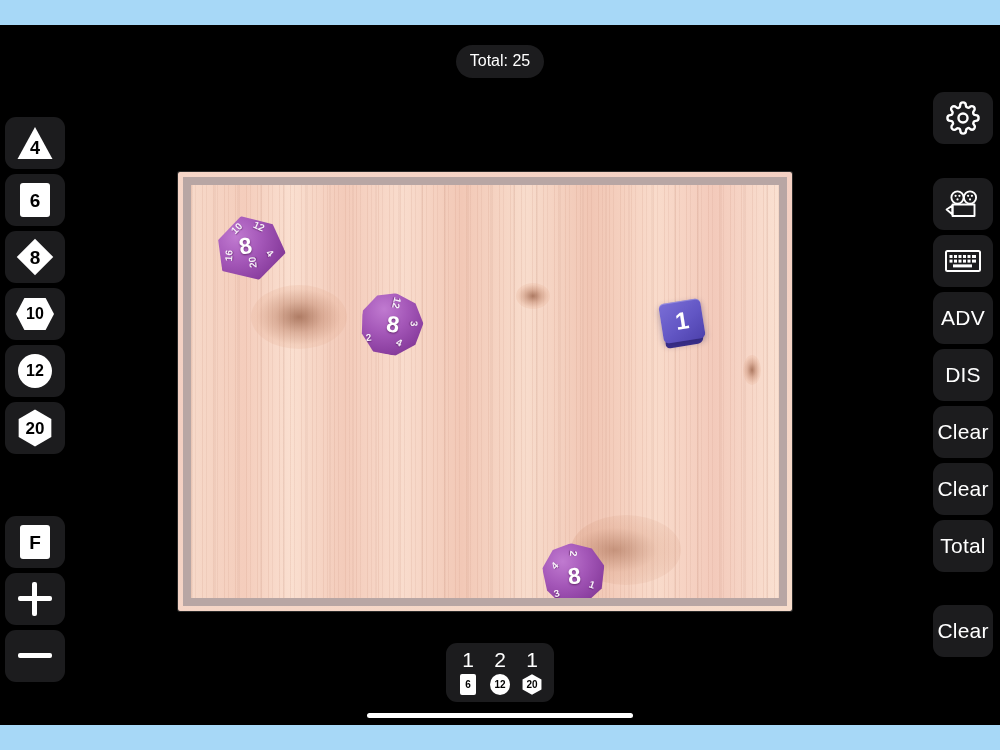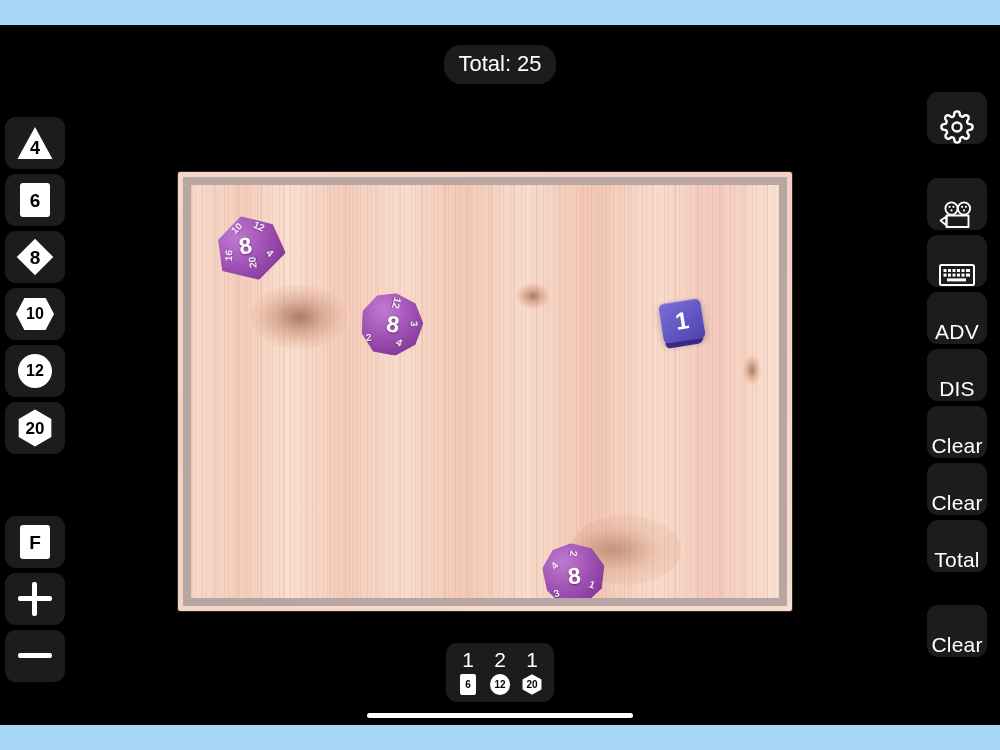--- a/index.html
+++ b/index.html
@@ -33,21 +33,21 @@
   
   .status-bar {
     position: absolute;
     top: 20px; left: 0; width: 1000px;
     display: flex; justify-content: center; align-items: center;
     gap: 8px;
   }
   .status-pill {
     background: #1c1c1e;
     color: #ffffff;
-    font-size: 22px;
+    font-size: 16px;
     padding: 8px 14px 9px 14px;
     border-radius: 17px;
     line-height: 1;
     white-space: nowrap;
   }
 
   
   .rail { position: absolute; top: 0; width: 70px; height: 700px; }
   .rail.left  { left: 0; }
   .rail.right { right: 0; }
@@ -56,21 +56,21 @@
     position: absolute;
     width: 60px; height: 52px;
     background: #1c1c1e;
     border-radius: 11px;
     display: flex; align-items: center; justify-content: center;
     color: #ffffff;
     font-size: 20px;
     user-select: none;
   }
   .rail.left .rail-btn  { left: 5px; }
-  .rail.right .rail-btn { right: 13px; align-items: flex-end; }
+  .rail.right .rail-btn { right: 7px; }
   .rail-btn.text-btn { font-size: 21px; letter-spacing: .2px; }
 
   
   .dice-glyph {
     position: relative;
     width: 38px; height: 38px;
     display: flex; align-items: center; justify-content: center;
   }
   .dice-glyph .shape {
     position: absolute; inset: 0;

